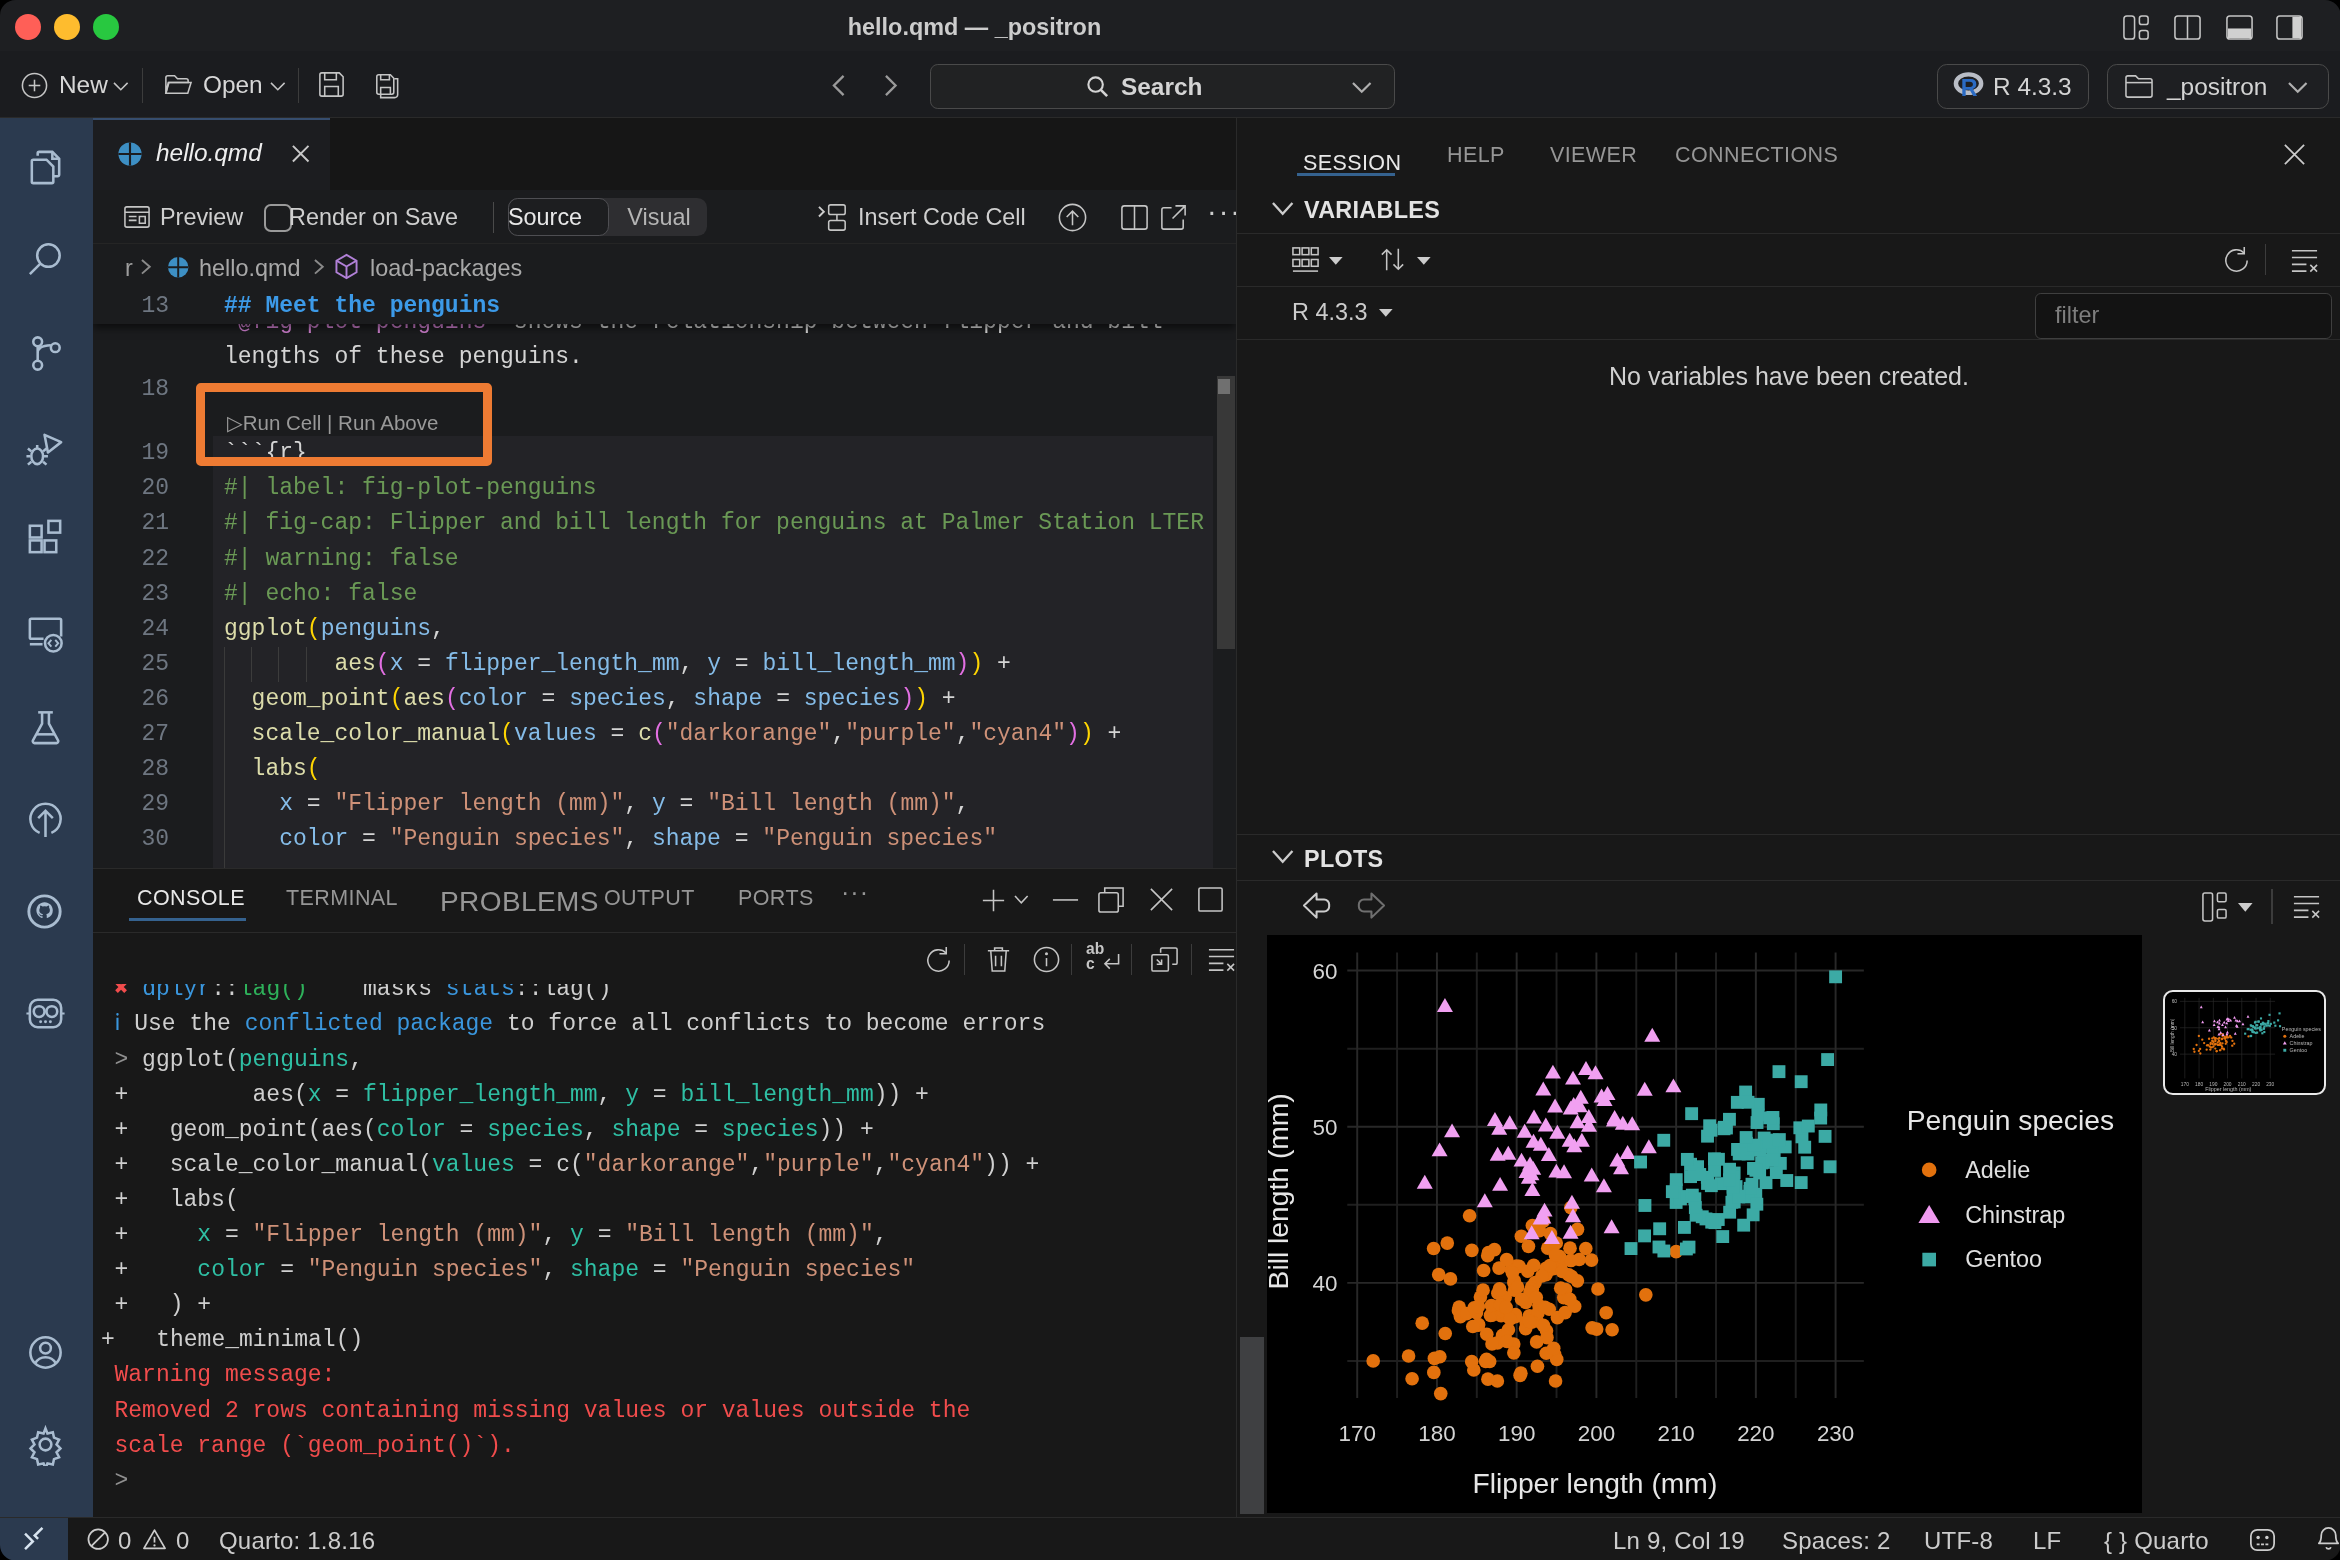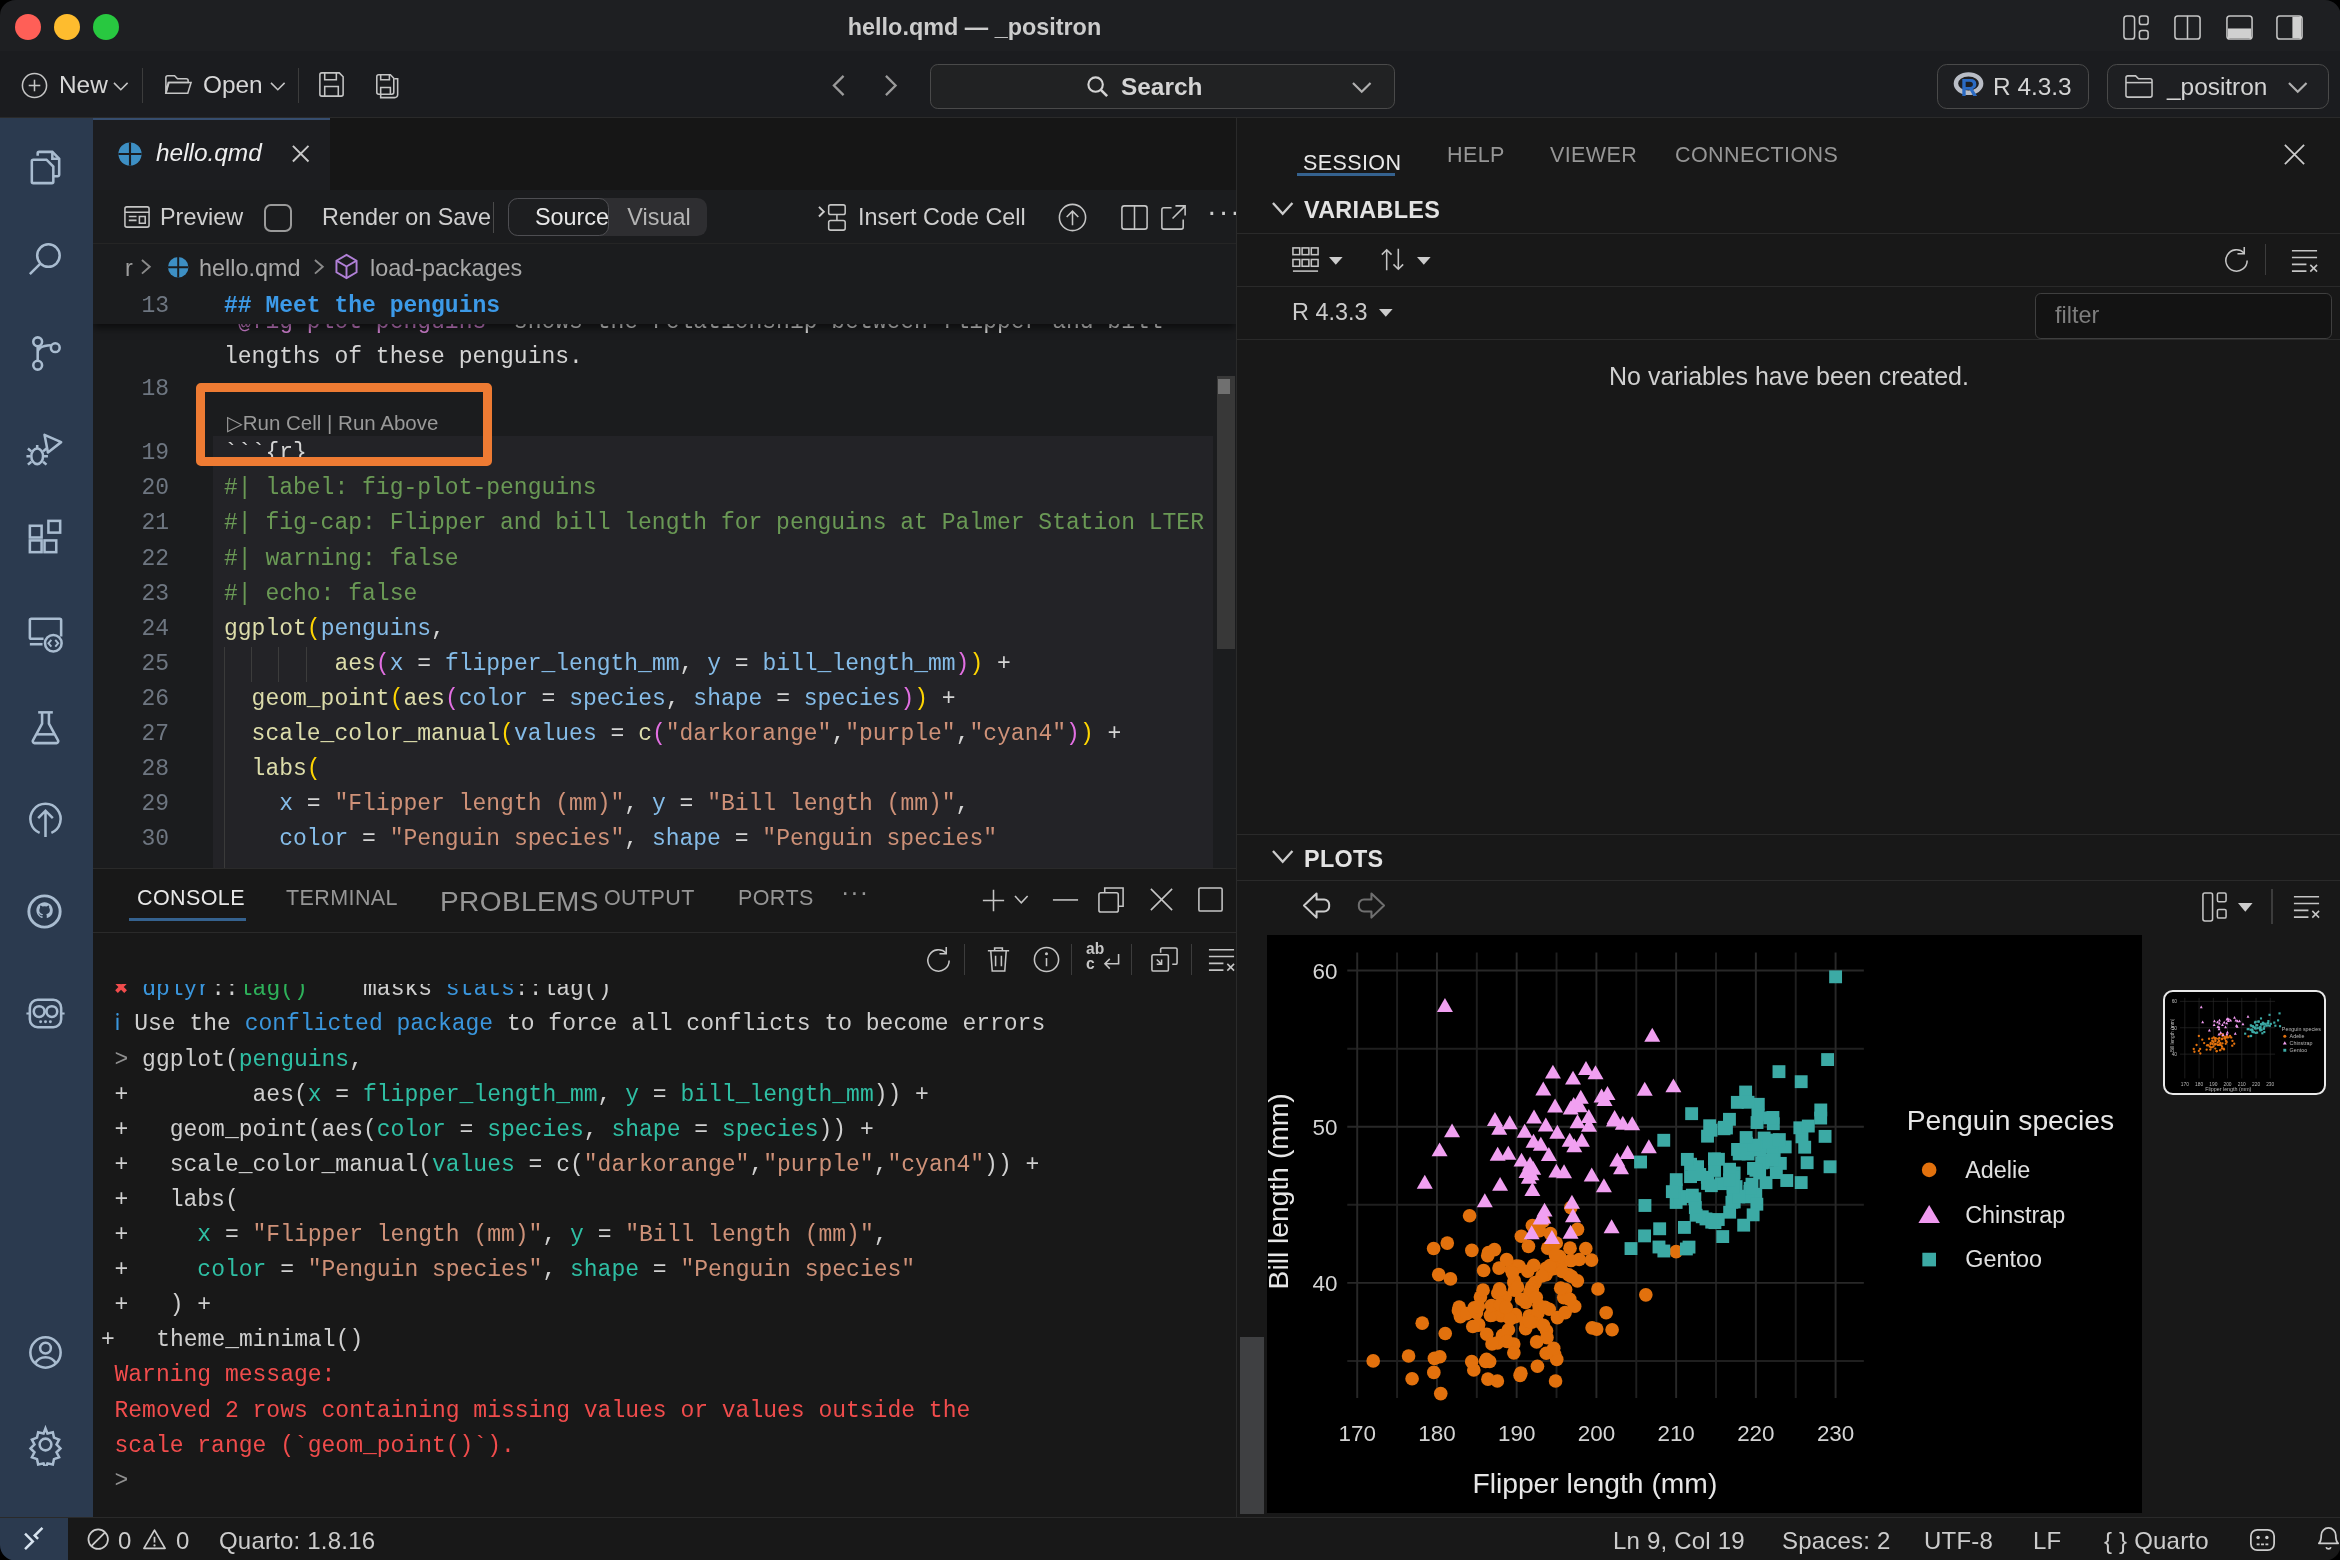--- a/index.html
+++ b/index.html
@@ -188,25 +188,25 @@
     <path d="M4 4l16 16M20 4L4 20" stroke="#c8c8c8" stroke-width="2"></path>
   </svg>
 
 <div class="abs" style="left:93px;top:190px;width:1143px;height:54px;background:#1b1c1e;border-bottom:1px solid #252525"></div>
 <svg class="abs" style="left:123px;top:203px" width="28" height="28" viewBox="0 0 29 29">
     <rect x="2" y="4" width="25" height="21" rx="2" class="icon"></rect>
     <path d="M2 9.5h25M6 14h8M6 18h8M17 14h6v7h-6z" class="icon"></path>
   </svg>
 <div class="abs" style="left:160px;top:204px;font-size:23.4px;color:#cfcfcf">Preview</div>
 <div class="abs" style="left:264px;top:204px;width:28px;height:28px;border:2px solid #9a9a9a;border-radius:6.8px"></div>
-<div class="abs" style="left:322px;top:204px;font-size:23.4px;color:#cfcfcf">Render on Save</div>
+<div class="abs" style="left:289px;top:204px;font-size:23.4px;color:#cfcfcf">Render on Save</div>
 <div class="abs" style="left:493px;top:202px;width:1px;height:31px;background:#4a4a4a"></div>
 <div class="abs" style="left:508px;top:198px;width:199px;height:38px;background:#2e2e31;border-radius:9.8px"></div>
 <div class="abs" style="left:508px;top:198px;width:101px;height:38px;background:#1d1e20;border:1px solid #4e4e52;border-radius:9.8px"></div>
-<div class="abs" style="left:508px;top:204px;width:101px;text-align:right;font-size:23.4px;color:#e8e8e8">Source</div>
+<div class="abs" style="left:508px;top:204px;width:101px;text-align:left;font-size:23.4px;color:#e8e8e8">Source</div>
 <div class="abs" style="left:610px;top:204px;width:98px;text-align:center;font-size:23.4px;color:#b4b4b4">Visual</div>
 <svg class="abs" style="left:817px;top:201px" width="35" height="33" viewBox="0 0 36 34">
     <path d="M2 6l5 5-5 5" stroke="#cccccc" stroke-width="2" fill="none"></path>
     <rect x="12" y="4" width="17" height="10" rx="2" class="icon"></rect>
     <rect x="12" y="20" width="17" height="10" rx="2" class="icon"></rect>
     <path d="M20.5 14v6" class="icon"></path>
   </svg>
 <div class="abs" style="left:858px;top:204px;font-size:23.4px;color:#cfcfcf">Insert Code Cell</div>
 <svg class="abs" style="left:1056px;top:201px" width="33" height="33" viewBox="0 0 34 34">
     <circle cx="17" cy="17" r="13.5" class="icon"></circle>

